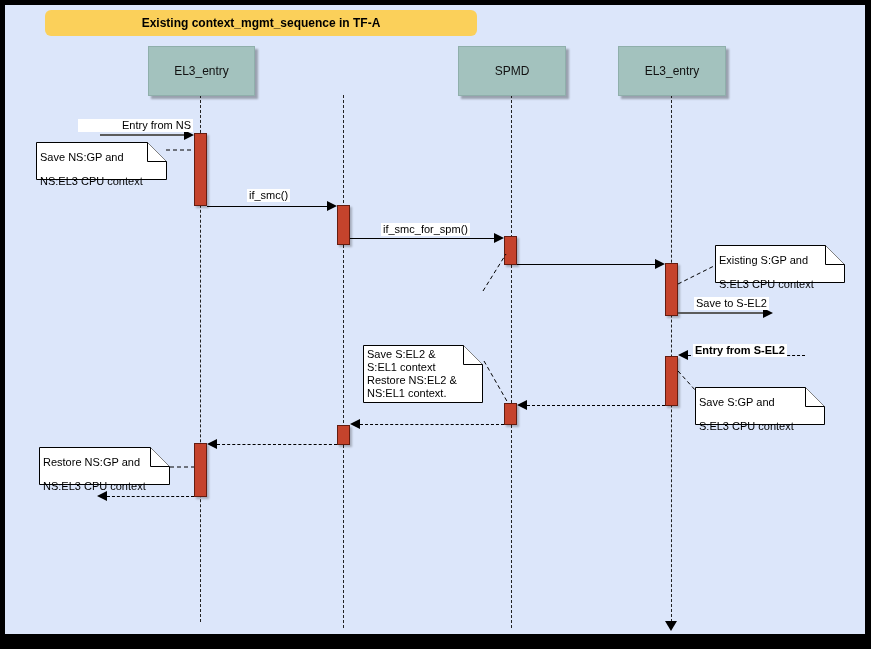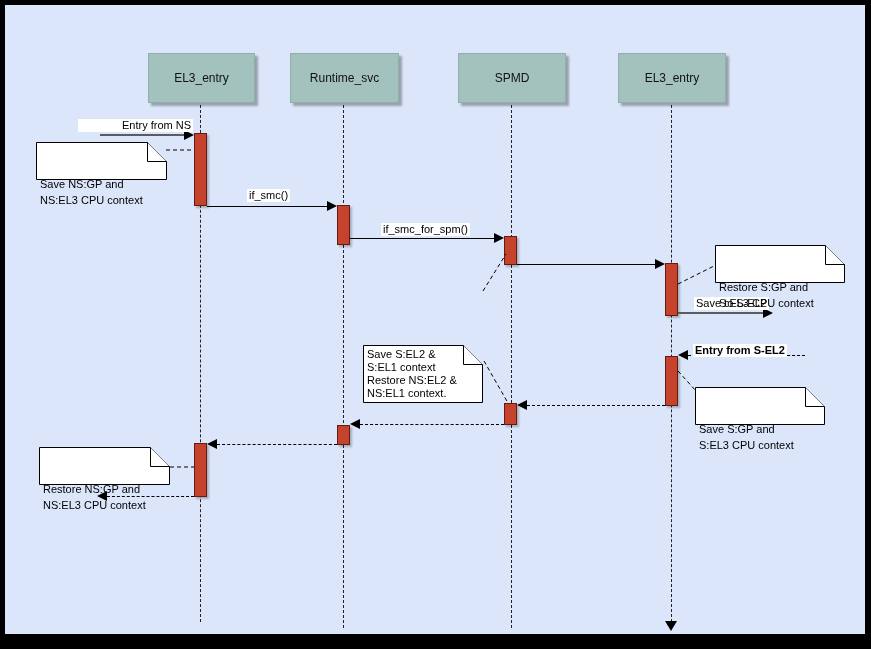--- a/index.html
+++ b/index.html
@@ -8,21 +8,21 @@
     font-family:"Liberation Sans","DejaVu Sans",sans-serif; overflow:hidden;
     -webkit-font-smoothing:antialiased;
   }
   .page{position:absolute; left:5px; top:5px; width:860px; height:629px; background:#dce6fa;}
   .title{
     position:absolute; left:45px; top:10px; width:432px; height:26px;
     background:#fbd05a; border-radius:6px; font-size:12px; font-weight:bold;
     color:#000; text-align:center; line-height:26px; z-index:6;
   }
   .head{
-    position:absolute; top:53px; height:48px; background:#a3c2be;
+    position:absolute; top:46px; height:48px; background:#a3c2be;
     border:1px solid #8fafab; box-shadow:3px 3px 2px rgba(0,0,0,0.30);
     font-size:12px; color:#111; text-align:center; line-height:48px; z-index:4;
   }
   .lifeline{position:absolute; width:0; border-left:1px dashed #222; z-index:1;}
   .act{
     position:absolute; width:11px; background:#c5432c; border:1px solid #641c10;
     box-shadow:2px 2px 2px rgba(0,0,0,0.25); z-index:3;
   }
   .mline{position:absolute; height:0; z-index:4;}
   .mline.solid{border-top:1px solid #000;}
@@ -35,39 +35,39 @@
   .mlabel{
     position:absolute; font-size:11px; color:#000; background:#fff;
     padding:0 2px; white-space:nowrap; z-index:5; line-height:13px;
   }
   .note{position:absolute; z-index:5;}
   .note svg{position:absolute; left:0; top:0;}
   .note-text{
     position:absolute; left:0; top:0; right:0; bottom:0; padding:3px 0 0 4px;
     font-size:11px; color:#000; white-space:pre-line; z-index:2;
   }
-  .nt-2{line-height:16px;margin-top:31px;}
+  .nt-2{line-height:24px;}
   .nt-4{line-height:13px;}
   .overlay{position:absolute; left:0; top:0; z-index:4; pointer-events:none;}
 </style>
 </head>
 <body>
 
 <div class="canvas">
   <div class="page"></div>
 
+  <div class="title">Existing context_mgmt_sequence in TF-A</div>
 
   <div class="lifeline" style="left:200px; top:95px; height:527px;"></div>
   <div class="lifeline" style="left:343px; top:95px; height:533px;"></div>
   <div class="lifeline" style="left:511px; top:95px; height:533px;"></div>
   <div class="lifeline" style="left:671px; top:95px; height:527px;"></div>
   <div class="arr down" style="left:665px; top:621px;"></div>
 
   <div class="head" style="left:148px; width:105px;">EL3_entry</div>
-  <div class="head" style="left:290px; width:107px;">Runtime_svc</div>
   <div class="head" style="left:458px; width:106px;">SPMD</div>
   <div class="head" style="left:618px; width:106px;">EL3_entry</div>
 
   <div class="act" style="left:194px; top:133px; height:71px;"></div>
   <div class="act" style="left:337px; top:205px; height:38px;"></div>
   <div class="act" style="left:504px; top:236px; height:27px;"></div>
   <div class="act" style="left:665px; top:263px; height:51px;"></div>
   <div class="act" style="left:665px; top:356px; height:48px;"></div>
   <div class="act" style="left:504px; top:403px; height:20px;"></div>
   <div class="act" style="left:337px; top:425px; height:18px;"></div>
@@ -125,21 +125,21 @@
     <div class="note-text nt-2">Save NS:GP and
 NS:EL3 CPU context</div>
   </div>
 
 
   <div class="note" style="left:715px; top:245px; width:130px; height:38px;">
     <svg width="130" height="38">
       <path d="M0.5,0.5 L110.5,0.5 L129.5,19.5 L129.5,37.5 L0.5,37.5 Z" fill="#fff" stroke="#000"></path>
       <path d="M110.5,0.5 L110.5,19.5 L129.5,19.5" fill="#fff" stroke="#000"></path>
     </svg>
-    <div class="note-text nt-2">Restore S:GP and
+    <div class="note-text nt-2">Existing S:GP and
 S:EL3 CPU context</div>
   </div>
 
   <div class="note" style="left:363px; top:345px; width:120px; height:58px;">
     <svg width="120" height="58">
       <path d="M0.5,0.5 L100.5,0.5 L119.5,19.5 L119.5,57.5 L0.5,57.5 Z" fill="#fff" stroke="#000"></path>
       <path d="M100.5,0.5 L100.5,19.5 L119.5,19.5" fill="#fff" stroke="#000"></path>
     </svg>
     <div class="note-text nt-4">Save S:EL2 &amp;
 S:EL1 context

